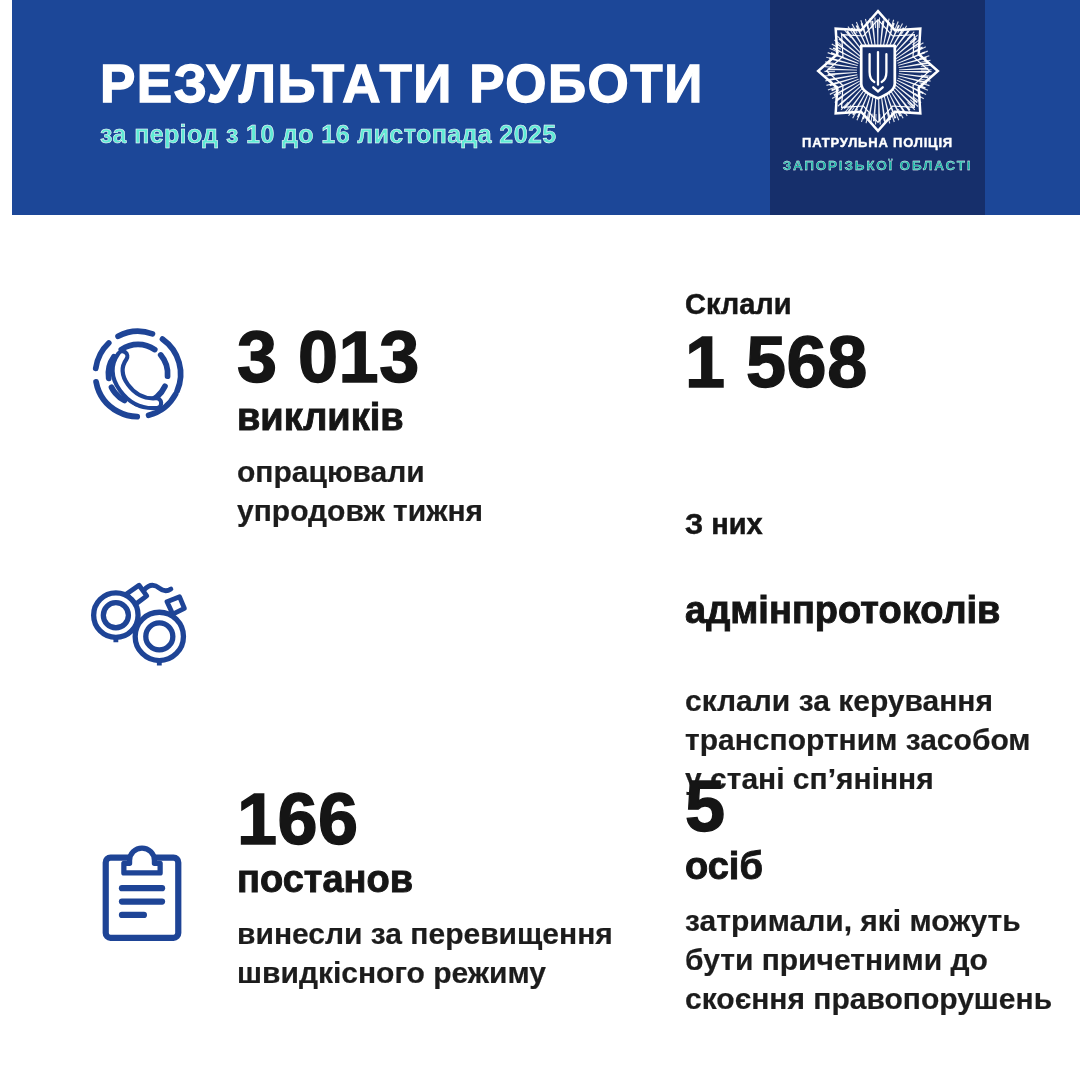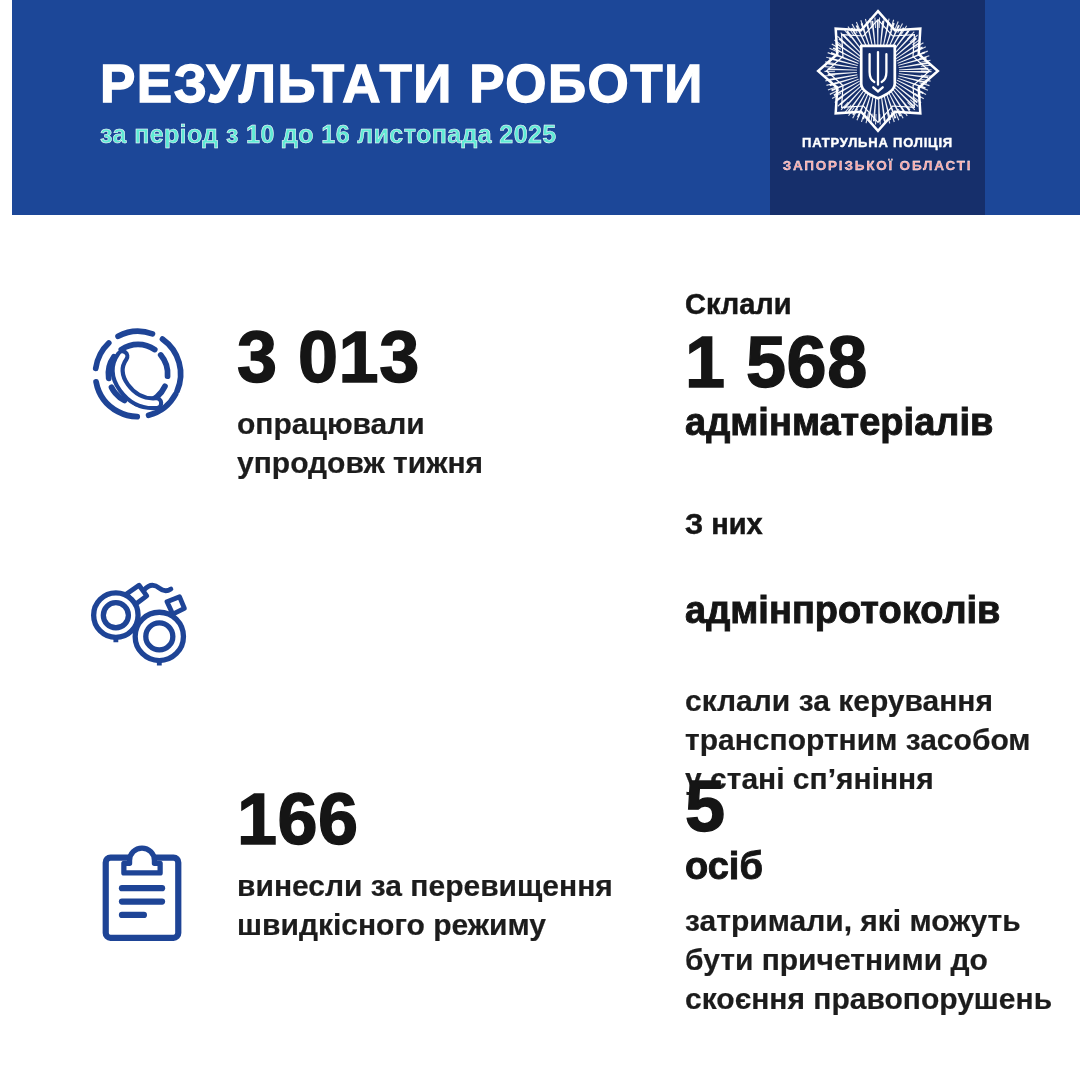--- a/index.html
+++ b/index.html
@@ -21,21 +21,21 @@
     -webkit-text-stroke:.5px #ffffff; white-space:nowrap;
   }
   
   .logo-box{
     position:absolute; left:758px; top:0; width:215px; height:215px;
     background:#162f6b; display:flex; flex-direction:column; align-items:center;
   }
   .logo-box svg{margin-top:8px;}
   .org1{color:#fff; font-size:13px; font-weight:700; letter-spacing:.8px;
         -webkit-text-stroke:.4px #fff; margin-top:1px; white-space:nowrap;}
-  .org2{color:#fca5a5; font-size:13.5px; font-weight:700; letter-spacing:1.8px;
+  .org2{color:#14b8a6; font-size:13.5px; font-weight:700; letter-spacing:1.8px;
         -webkit-text-stroke:.3px #fff; margin-top:8px; white-space:nowrap;}
   
   .stat{position:absolute; display:flex; flex-direction:column; align-items:flex-start;}
   .value{font-size:72px; font-weight:700; line-height:.95; color:#151515;
          -webkit-text-stroke:1.4px #151515; letter-spacing:.5px; white-space:nowrap;text-align:right;}
   .label{font-size:38px; font-weight:700; margin-top:5px; color:#151515;
          -webkit-text-stroke:.9px #151515; white-space:nowrap;}
   .lead{font-size:29px; font-weight:700; color:#151515;
         -webkit-text-stroke:.5px #151515; margin-bottom:7px; white-space:nowrap;}
   .desc{font-size:30px; font-weight:700; line-height:1.3; margin-top:13px; color:#1c1c1c;
@@ -108,35 +108,36 @@
       <g stroke="#1e4496" stroke-width="6.5" stroke-linecap="round">
         <path d="M23 48 H65"></path>
         <path d="M23 62 H65"></path>
         <path d="M23 76 H46"></path>
       </g>
     </svg>
   </div>
 
   <section class="stat" style="left:237px; top:323px;">
     <div class="value">3 013</div>
+    <div class="label">викликів</div>
     <div class="desc">опрацювали
 упродовж тижня</div>
   </section>
 
 
   <section class="stat" style="left:237px; top:785px;">
     <div class="value">166</div>
+    <div class="label">постанов</div>
     <div class="desc">винесли за перевищення
 швидкісного режиму</div>
   </section>
 
   <section class="stat" style="left:685px; top:288px;">
     <div class="lead">Склали</div>
     <div class="value">1 568</div>
-    <div class="label">адмінматеріалів</div>
   </section>
 
   <section class="stat" style="left:685px; top:508px;gap:36px;">
     <div class="lead">З них</div>
     <div class="label">адмінпротоколів</div>
     <div class="desc">склали за керування
 транспортним засобом
 у стані сп’яніння</div>
   </section>
 

